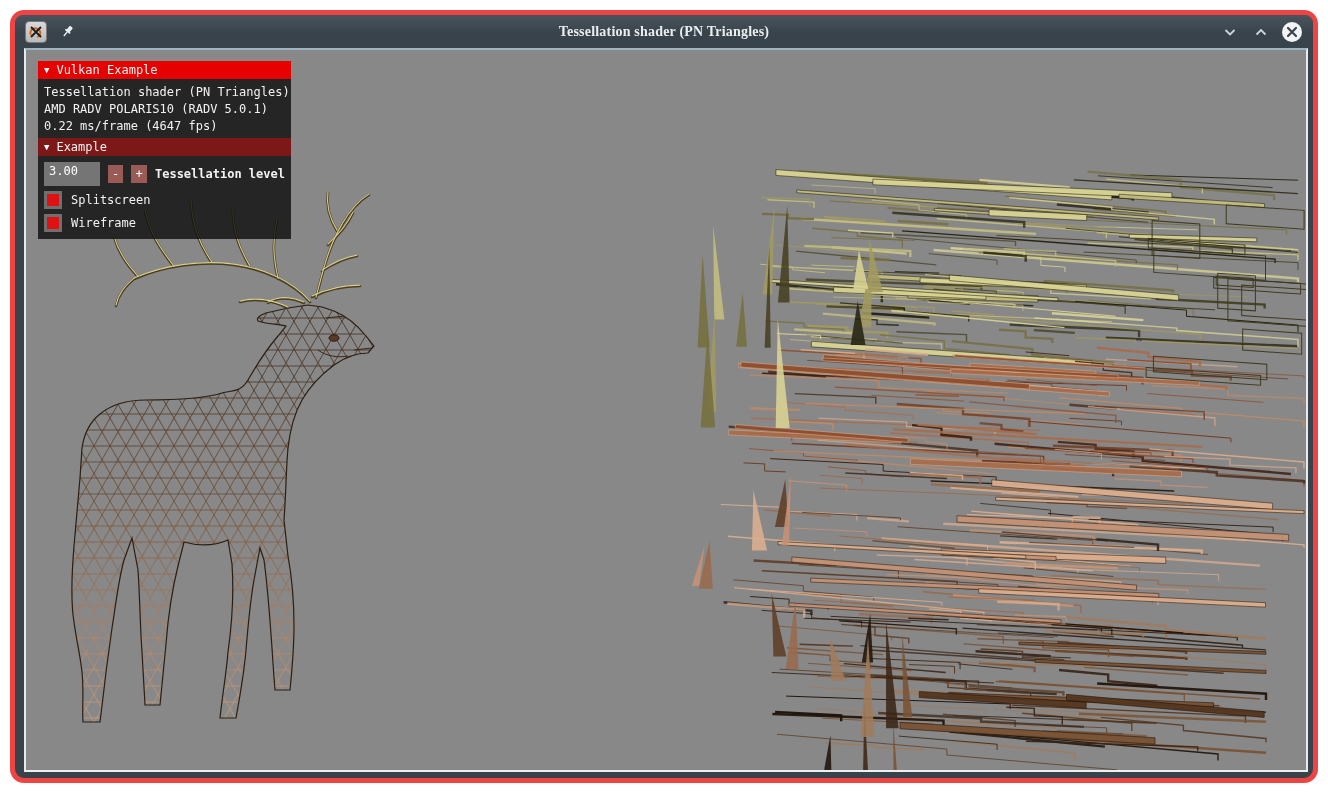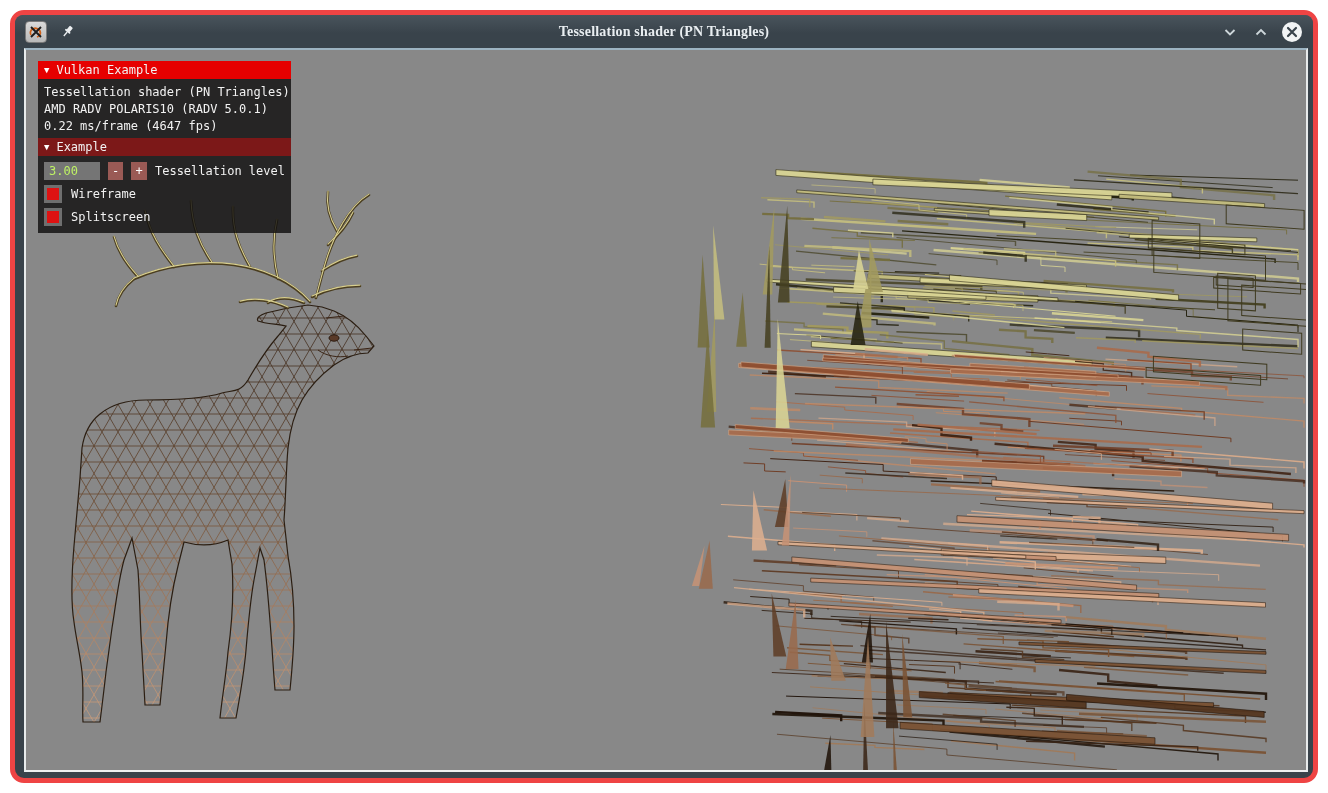--- a/index.html
+++ b/index.html
@@ -21,25 +21,25 @@
   
   .imgui{position:absolute;left:12px;top:11px;width:253px;background:rgba(14,12,12,0.80);
     color:#f2f2f2;font-size:12px;z-index:5;}
   .hdr{height:18px;display:flex;align-items:center;gap:7px;padding:0 6px;cursor:pointer;}
   .hdr .tri{font-size:9px;line-height:1;color:#ffffff;}
   .hdr-main{background:#e60000;}
   .hdr-settings{background:#7c1818;margin-top:3px;}
   .info{padding:5px 6px 0 6px;}
   .info div{height:17px;line-height:17px;white-space:nowrap;}
   .row{display:flex;align-items:center;margin:6px 6px 0 6px;gap:8px;}
-  .dragfield{width:64px;height:18px;background:#757575;color:#bef264;line-height:18px;
+  .dragfield{width:64px;height:24px;background:#757575;color:#ffffff;line-height:18px;
     padding-left:5px;box-sizing:border-box;cursor:ew-resize;}
   .stepbtn{width:18px;height:18px;background:#9a5a55;color:#fff;display:flex;align-items:center;
     justify-content:center;font-size:12px;cursor:pointer;}
-  .lbl{white-space:nowrap;}
+  .lbl{white-space:nowrap;font-weight:bold;}
   .chkrow{display:flex;align-items:center;margin:5px 6px 0 6px;gap:9px;cursor:pointer;}
   .chkrow:last-child{margin-bottom:7px;}
   .cbframe{width:18px;height:18px;background:#6f6f6f;display:flex;align-items:center;justify-content:center;}
   .cbfill{width:12px;height:12px;background:#de1212;}
 </style>
 </head>
 <body>
 
 <div class="window">
 
@@ -775,23 +775,23 @@
       <div class="row">
         <div class="dragfield">3.00</div>
         <div class="stepbtn">-</div>
         <div class="stepbtn">+</div>
         <div class="lbl">Tessellation level</div>
       </div>
       <div class="chkrow">
         <span class="cbframe">
           <span class="cbfill"></span>
         </span>
-        <span>Wireframe</span>
+        <span>Splitscreen</span>
       </div>
       <div class="chkrow">
         <span class="cbframe">
           <span class="cbfill"></span>
         </span>
-        <span>Splitscreen</span>
+        <span>Wireframe</span>
       </div>
     </div>
   </div>
 </div>
 
 </body></html>

